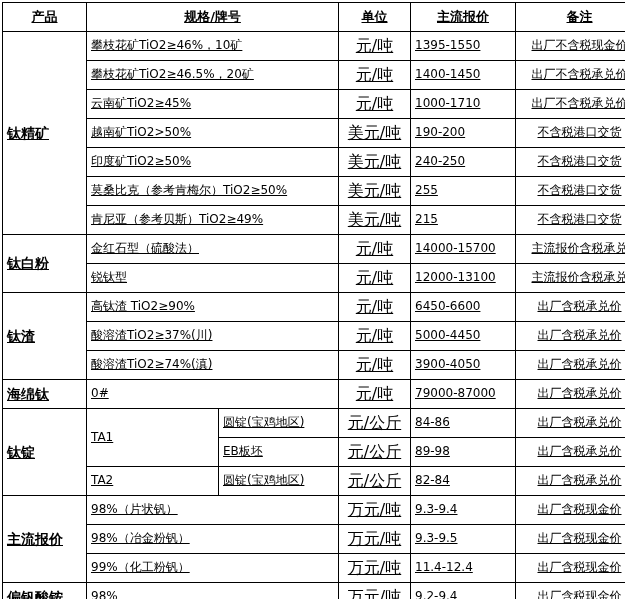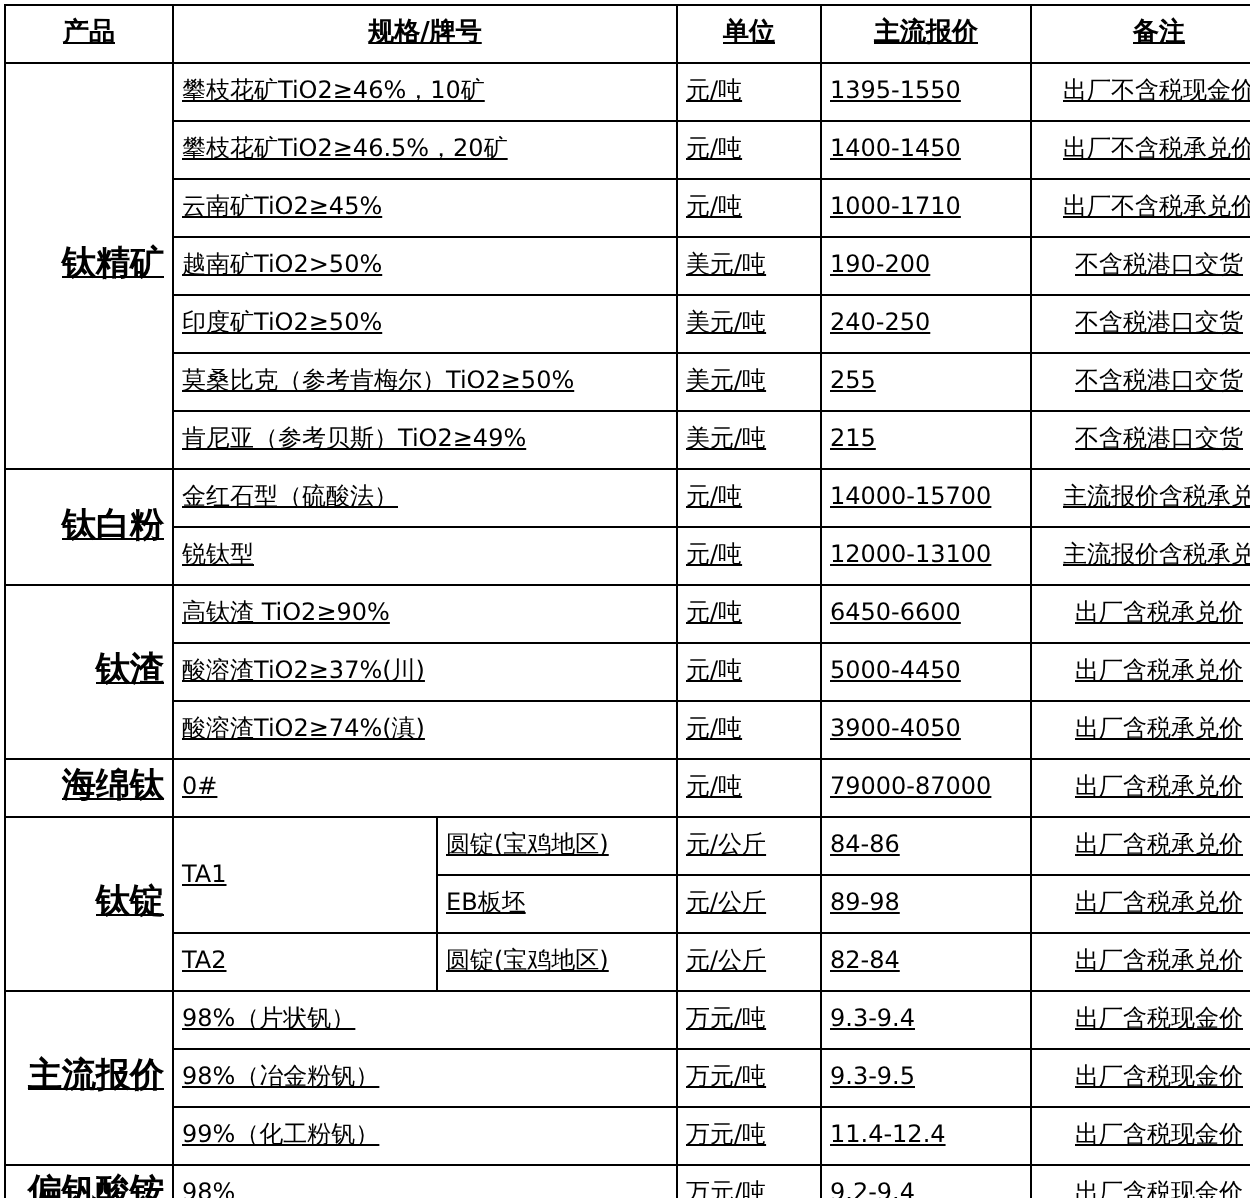--- a/index.html
+++ b/index.html
@@ -35,31 +35,31 @@
     overflow: hidden;
     white-space: nowrap;
   }
   .hdr {
     text-align: center;
     font-weight: bold;
     font-size: 13px;
     height: 26px;
   }
   .cat {
-    text-align: right;
+    text-align: left;
     font-weight: bold;
-    font-size: 17px;
+    font-size: 14px;
   }
   .spec {
     text-align: left;
     font-size: 12px;
   }
   .unit {
-    text-align: left;
-    font-size: 12px;
+    text-align: center;
+    font-size: 16px;
   }
   .price {
     text-align: left;
     font-size: 12px;
     font-family: "DejaVu Sans", "Liberation Sans", sans-serif;
   }
   .note {
     text-align: center;
     font-size: 12px;
   }

